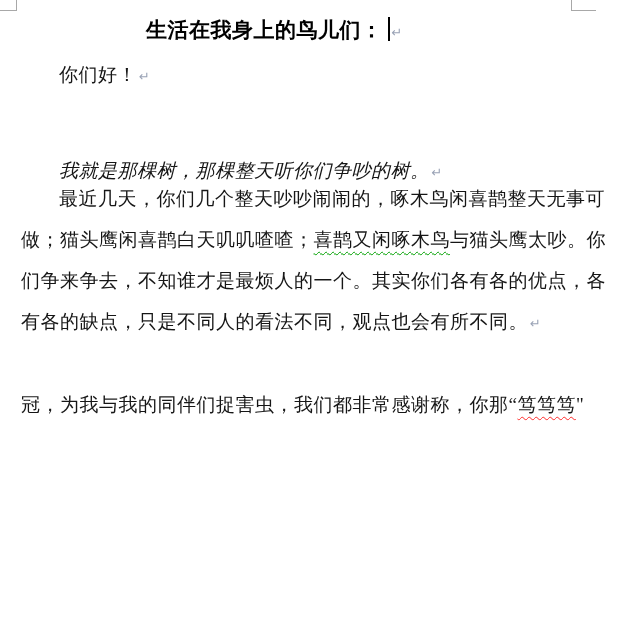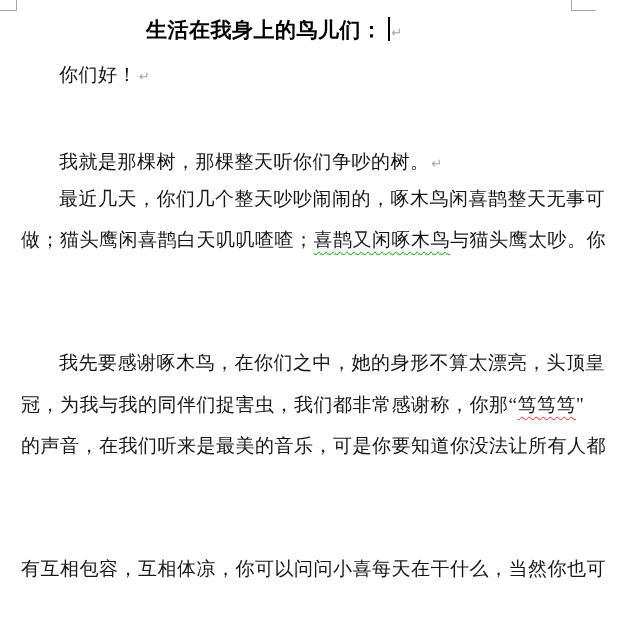--- a/index.html
+++ b/index.html
@@ -71,20 +71,19 @@
 
 <div class="crop-left"></div>
 <div class="crop-right"></div>
 
 <div class="title-line">
   <span>生活在我身上的鸟儿们：</span><span class="caret"></span><span class="pilcrow">↵</span>
 </div>
 
 <div class="doc-body">
     <div class="line indent" style="top: 62px;"><span>你们好！</span><span class="pilcrow">↵</span></div>
-    <div class="line indent" style="top: 149px;"><span>我就是那棵树，那棵整天听你们争吵的树。</span><span class="pilcrow">↵</span></div>
+    <div class="line indent" style="top: 158px; font-style: italic;"><span>我就是那棵树，那棵整天听你们争吵的树。</span><span class="pilcrow">↵</span></div>
     <div class="line indent" style="top: 185.6px;"><span>最近几天，你们几个整天吵吵闹闹的，啄木鸟闲喜鹊整天无事可</span></div>
     <div class="line" style="top: 226.8px;"><span>做；猫头鹰闲喜鹊白天叽叽喳喳；</span><span class="wavy-green">喜鹊又闲啄木鸟</span><span>与猫头鹰太吵。你</span></div>
-    <div class="line indent" style="top: 350.4px;"><span>我先要感谢啄木鸟，在你们之中，她的身形不算太漂亮，头顶皇</span></div>
+    <div class="line" style="top: 268px;"><span>们争来争去，不知谁才是最烦人的一个。其实你们各有各的优点，各</span></div>
+    <div class="line" style="top: 309.2px;"><span>有各的缺点，只是不同人的看法不同，观点也会有所不同。</span><span class="pilcrow">↵</span></div>
     <div class="line" style="top: 391.6px;"><span>冠，为我与我的同伴们捉害虫，我们都非常感谢称，你那“</span><span class="wavy-red">笃笃笃</span><span>"</span></div>
-    <div class="line" style="top: 432.8px;"><span>的声音，在我们听来是最美的音乐，可是你要知道你没法让所有人都</span></div>
-    <div class="line" style="top: 556.4px;"><span>有互相包容，互相体凉，你可以问问小喜每天在干什么，当然你也可</span></div>
   </div>
 
 </body></html>

